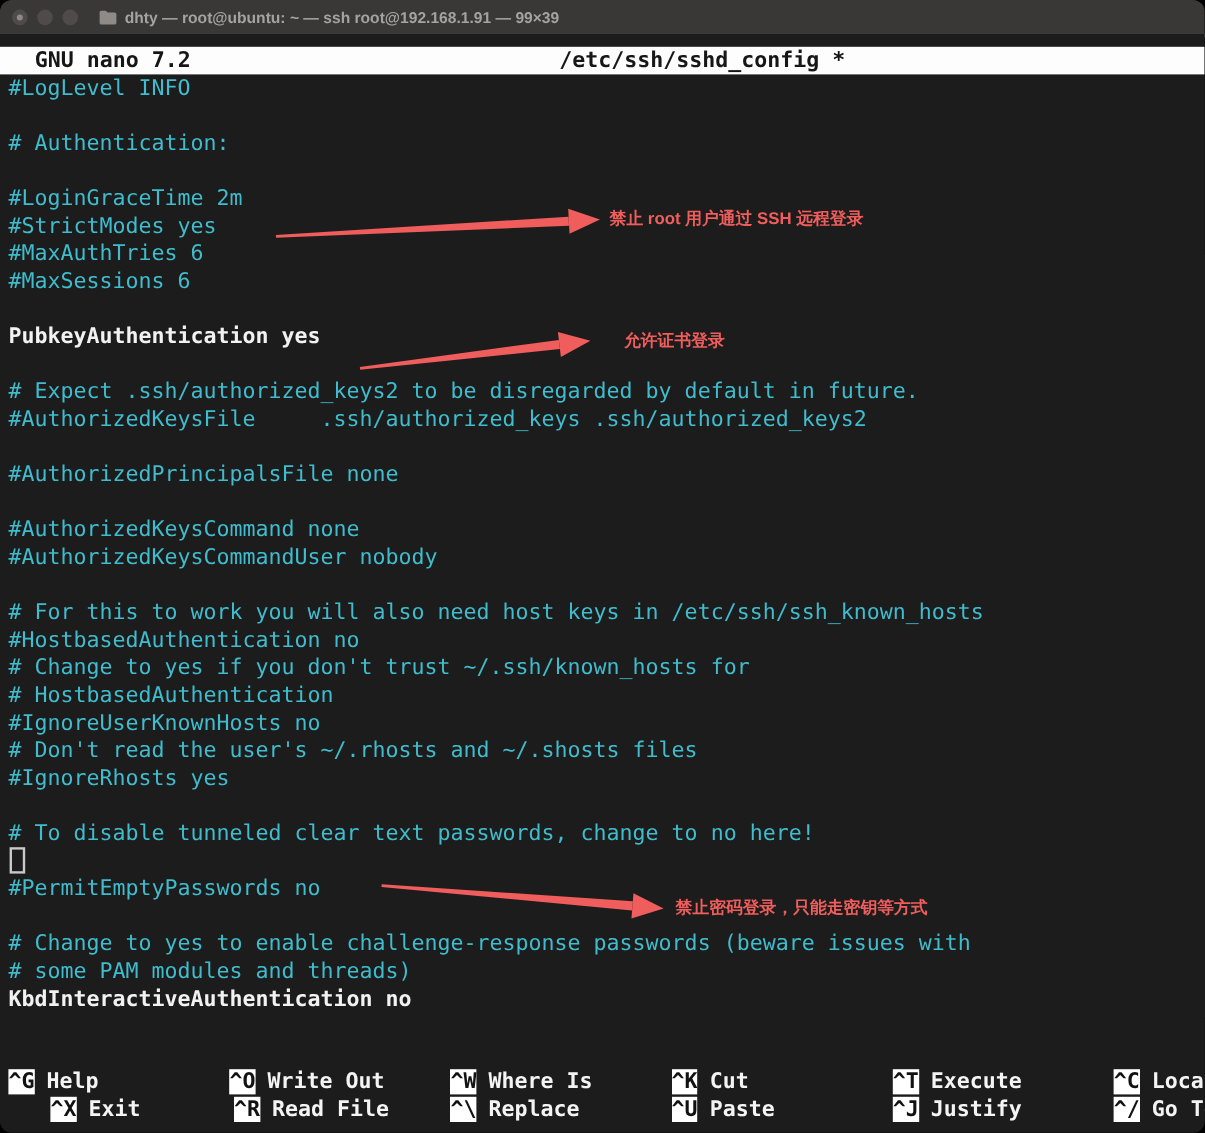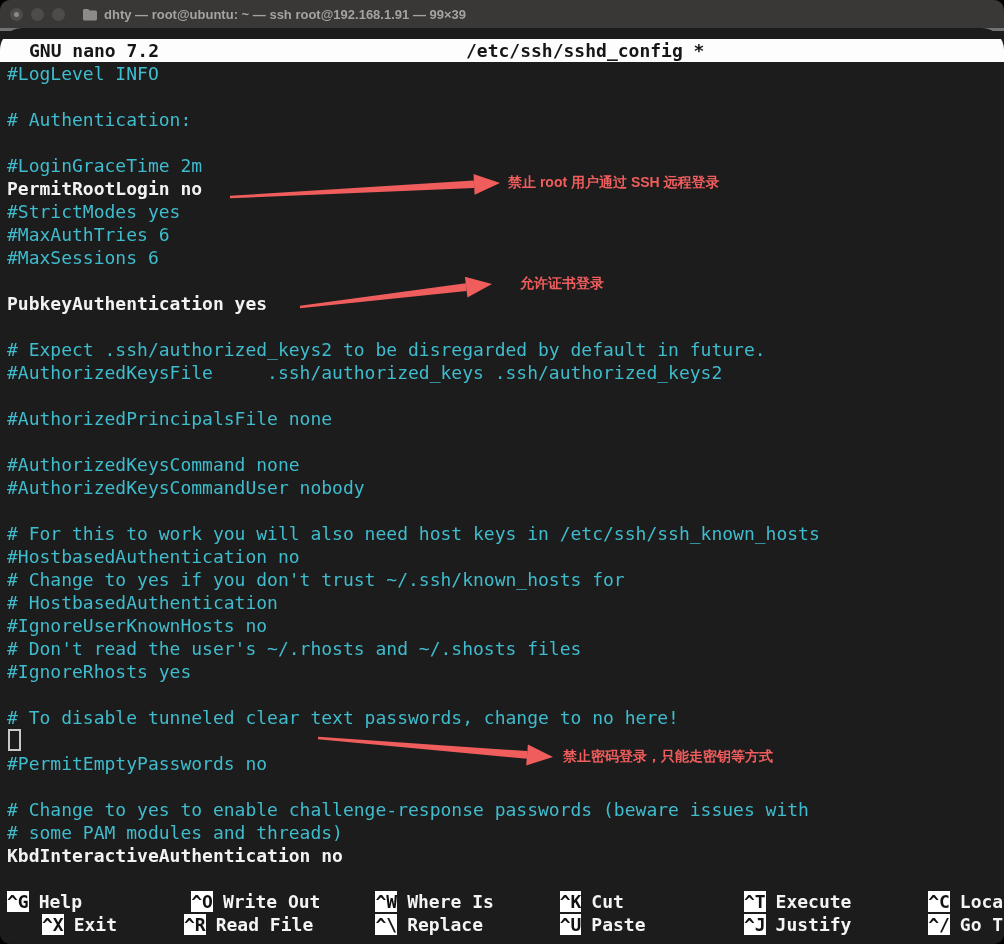--- a/index.html
+++ b/index.html
@@ -18,21 +18,21 @@
   .light{width:13px;height:13px;border-radius:50%;background:#4f4b4a;position:relative;}
   .light .inner{position:absolute;left:4px;top:4px;width:5px;height:5px;border-radius:50%;background:#8d8987;}
   .proxy-icon{margin-left:17px;display:flex;align-items:center;}
   .titlebar .title{
     margin-left:6px;color:#a5a2a1;font-weight:bold;font-size:13px;
     font-family:"Liberation Sans","DejaVu Sans",sans-serif;white-space:nowrap;
   }
   
   .terminal{
     position:absolute;top:28px;left:0;width:1004px;height:916px;
-    background:#1c1c1c;font-size:18px;line-height:23px;overflow:hidden;border-radius:22px;
+    background:#1c1c1c;font-size:18px;line-height:23px;overflow:hidden;
   }
   .nano-header{
     position:absolute;top:11px;left:0;right:0;height:23px;background:#fdfdfd;
     color:#161616;font-weight:bold;white-space:pre;
   }
   .nano-version{position:absolute;left:29px;top:0;}
   .nano-file{position:absolute;left:466px;top:0;}
   .buffer{position:absolute;top:34px;left:7px;right:0;}
   .line{height:23px;white-space:pre;}
   .line .comment{color:var(--comment);}
@@ -81,21 +81,20 @@
       <span class="nano-version">GNU nano 7.2</span>
       <span class="nano-file">/etc/ssh/sshd_config *</span>
     </div>
 
     <div class="buffer" id="buffer">
         <div class="line"><span class="comment">#LogLevel INFO</span></div>
         <div class="line"><span class="comment"></span></div>
         <div class="line"><span class="comment"># Authentication:</span></div>
         <div class="line"><span class="comment"></span></div>
         <div class="line"><span class="comment">#LoginGraceTime 2m</span></div>
-        <div class="line"><span class="active">PermitRootLogin no</span></div>
         <div class="line"><span class="comment">#StrictModes yes</span></div>
         <div class="line"><span class="comment">#MaxAuthTries 6</span></div>
         <div class="line"><span class="comment">#MaxSessions 6</span></div>
         <div class="line"><span class="comment"></span></div>
         <div class="line"><span class="active">PubkeyAuthentication yes</span></div>
         <div class="line"><span class="comment"></span></div>
         <div class="line"><span class="comment"># Expect .ssh/authorized_keys2 to be disregarded by default in future.</span></div>
         <div class="line"><span class="comment">#AuthorizedKeysFile     .ssh/authorized_keys .ssh/authorized_keys2</span></div>
         <div class="line"><span class="comment"></span></div>
         <div class="line"><span class="comment">#AuthorizedPrincipalsFile none</span></div>
@@ -124,21 +123,21 @@
     <div class="sc-row" id="sc-row-0" style="top:862px">
         <span class="sc" style="left: 7px;"><span class="key">^G</span><span class="label">Help</span></span>
         <span class="sc" style="left: 191.229px;"><span class="key">^O</span><span class="label">Write Out</span></span>
         <span class="sc" style="left: 375.458px;"><span class="key">^W</span><span class="label">Where Is</span></span>
         <span class="sc" style="left: 559.687px;"><span class="key">^K</span><span class="label">Cut</span></span>
         <span class="sc" style="left: 743.916px;"><span class="key">^T</span><span class="label">Execute</span></span>
         <span class="sc" style="left: 928.145px;"><span class="key">^C</span><span class="label">Location</span></span>
       </div>
     <div class="sc-row" id="sc-row-1" style="top:885px">
         <span class="sc" style="left: 7px; margin-left: 35px;"><span class="key">^X</span><span class="label">Exit</span></span>
-        <span class="sc" style="left: 184px;"><span class="key">^R</span><span class="label">Read File</span></span>
+        <span class="sc" style="left: 195px;"><span class="key">^R</span><span class="label">Read File</span></span>
         <span class="sc" style="left: 375.458px;"><span class="key">^\</span><span class="label">Replace</span></span>
         <span class="sc" style="left: 559.687px;"><span class="key">^U</span><span class="label">Paste</span></span>
         <span class="sc" style="left: 743.916px;"><span class="key">^J</span><span class="label">Justify</span></span>
         <span class="sc" style="left: 928.145px;"><span class="key">^/</span><span class="label">Go To Line</span></span>
       </div>
   </div>
 
   <svg class="overlay" id="arrows" width="1004" height="944" viewBox="0 0 1004 944">
       <g>
         <polygon points="230.1,198.2 474.2,188.1 473.8,180.6 229.9,195.8" fill="#ef5d5c"></polygon>

